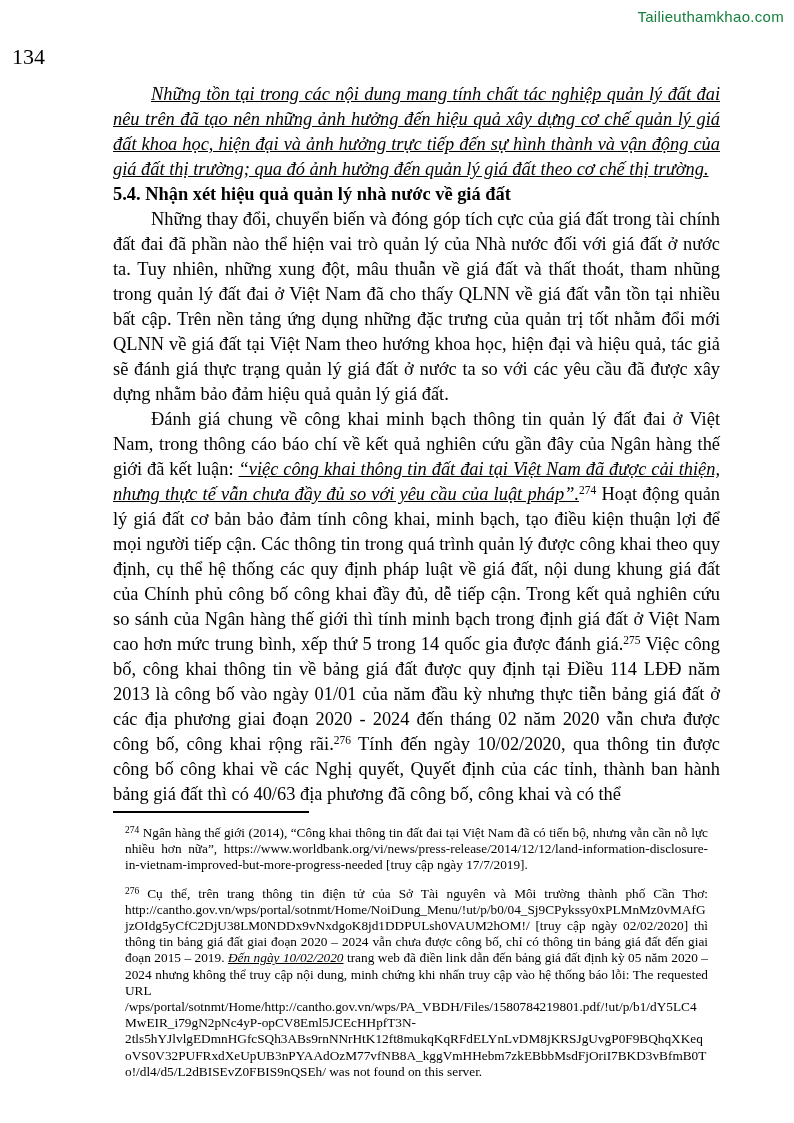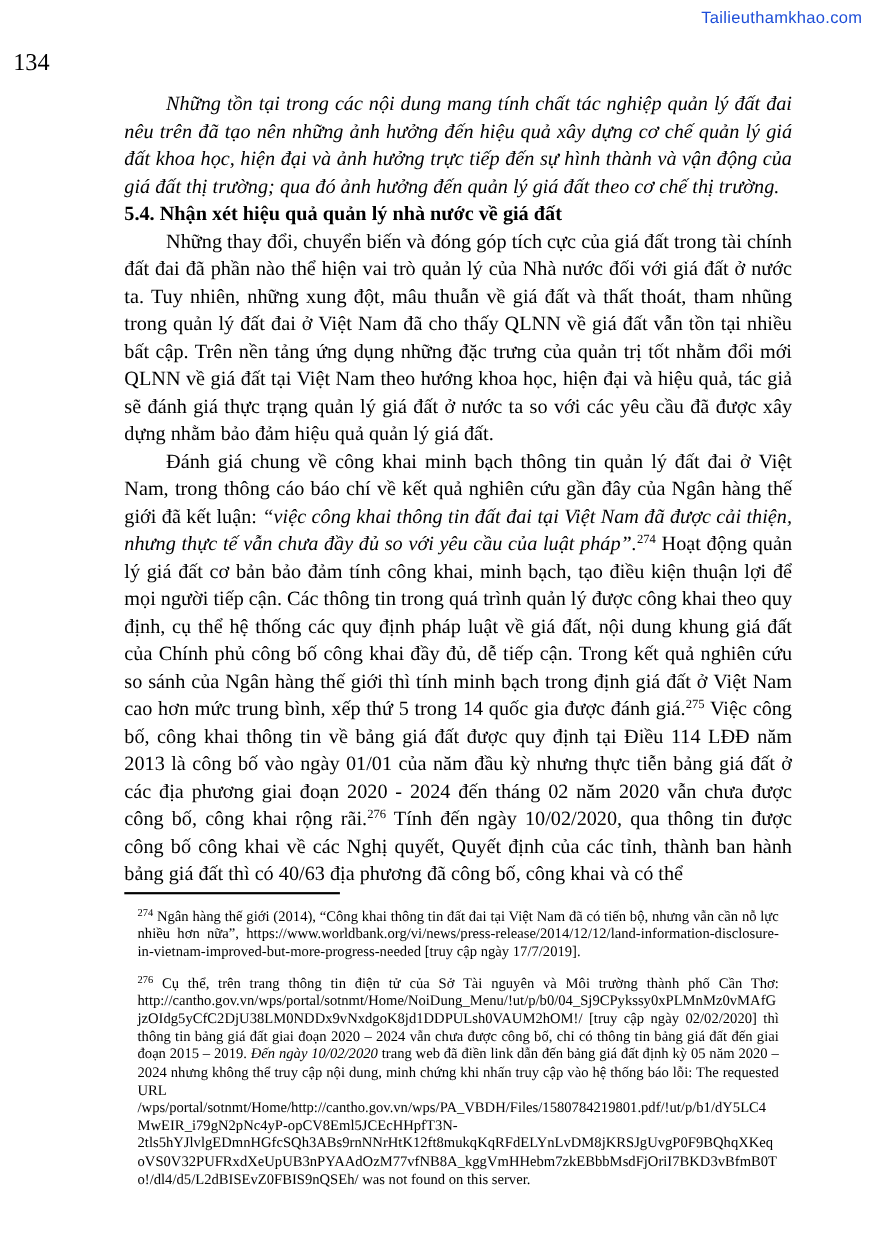--- a/index.html
+++ b/index.html
@@ -8,42 +8,42 @@
     background: #ffffff;
     position: relative;
     overflow: hidden;
     color: #000;
     font-family: "Liberation Serif", "DejaVu Serif", serif;
   }
   .watermark {
     position: absolute; top: 8px; right: 10px;
     font-family: "Liberation Sans", sans-serif;
     font-size: 15px;
-    color: #1d4ed8;
+    color: #15803d;
     text-shadow: 1px 1px 0 #ffffff;
     letter-spacing: .3px;
   }
   .page-number {
     position: absolute; top: 44px; left: 12px;
     width: 100%; text-align: left;
     font-size: 22px;
   }
   .content {
     position: absolute; top: 82px; left: 113px;
     width: 607px;
   }
   .para, .heading {
     margin: 0;
     font-size: 18.4px;
     line-height: 25px;
     text-align: justify;
   }
   .heading { font-weight: bold; text-align: left; }
   .indent { text-indent: 38px; }
-  .it { font-style: italic; }
+  .it { font-style: italic; text-decoration: underline; }
   sup.ref {
     font-size: 11.5px;
     line-height: 0;
     position: relative; top: -6px;
     vertical-align: baseline;
   }
   .footnotes { margin-top: 1px; }
   .fn-sep {
     width: 196px; height: 0;
     border-top: 2px solid #000;

